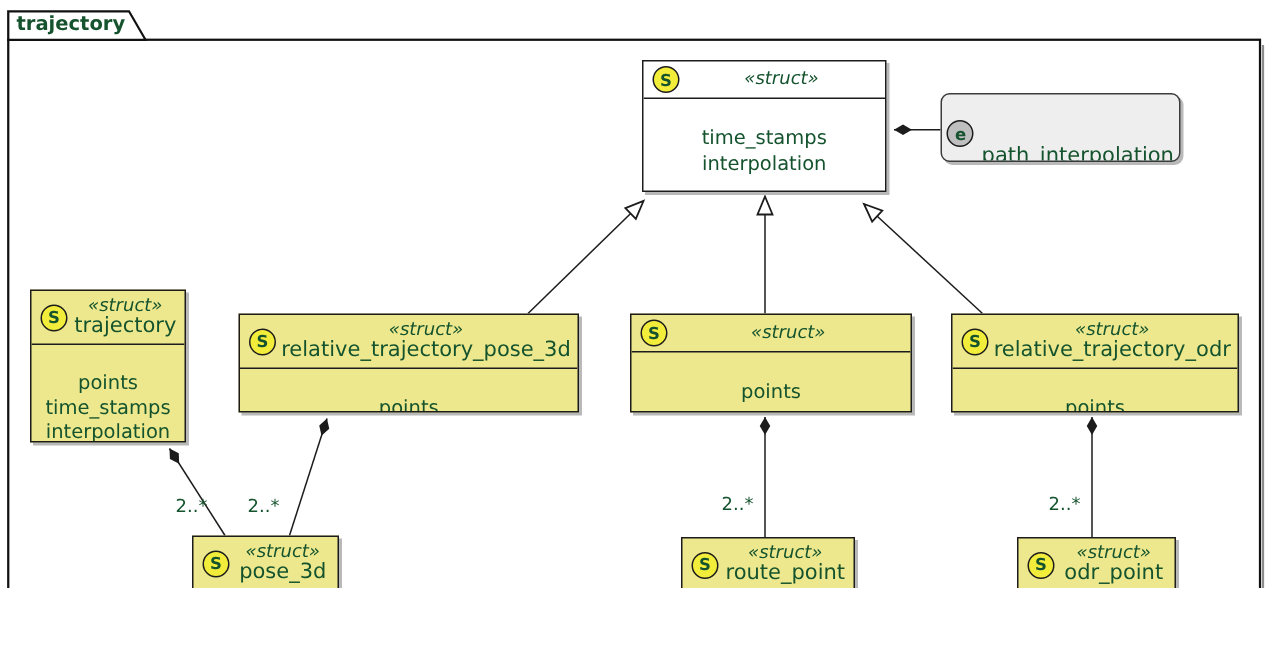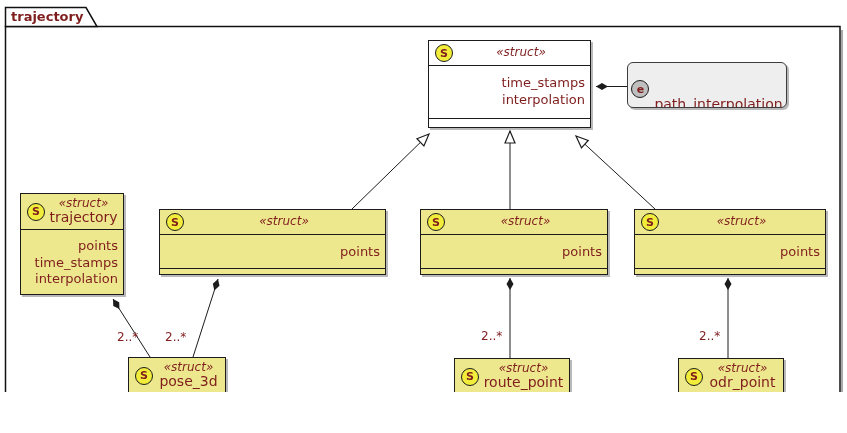--- a/index.html
+++ b/index.html
@@ -1,18 +1,18 @@
 <!DOCTYPE html>
 <html><head>
 <meta charset="utf-8">
 <style>
   html,body{margin:0;padding:0;background:#ffffff;}
   #canvas{
     position:relative;width:847px;height:392px;overflow:hidden;
-    font-family:"DejaVu Sans",sans-serif;color:#7f1d1d;background:#ffffff;
+    font-family:"DejaVu Sans",sans-serif;color:#14532d;background:#ffffff;
   }
   #connectors{position:absolute;left:0;top:0;z-index:1;}
   .uml-box{
     position:absolute;z-index:2;box-sizing:border-box;
     border:1.5px solid #1c1c1c;display:flex;flex-direction:column;
     box-shadow:2px 2px 0 #b9b9b9;overflow:hidden;
   }
   .struct-fill{background:#EDE88D;}
   .abstract-fill{background:#ffffff;}
   .enum-fill{background:#EEEEEE;border-radius:6px;}
@@ -23,21 +23,21 @@
     flex:0 0 auto;box-sizing:border-box;
   }
   .badge-s{background:#F2EC3A;}
   .badge-e{background:#BFBFBF;}
   .tcol{flex:1;display:flex;flex-direction:column;align-items:center;line-height:1.12;min-width:0;}
   .stereo{font-style:italic;font-size:12px;white-space:nowrap;}
   .cname{font-size:14px;white-space:nowrap;}
   .cname.abstract{font-style:italic;}
   .enum-name{font-size:14px;white-space:nowrap;margin-top:30px;}
   .enum-title{display:flex;align-items:center;justify-content:center;gap:5px;padding:3px 6px;flex:1;}
-  .fields{border-top:1px solid #1c1c1c;padding:8px 5px;font-size:13px;line-height:17px;flex:1 1 auto;text-align:right;}
+  .fields{border-top:1px solid #1c1c1c;padding:18px 5px;font-size:13px;line-height:17px;flex:1 1 auto;text-align:center;}
   .empty-compartment{border-top:1px solid #1c1c1c;height:8px;flex:0 0 auto;}
   .mult{position:absolute;z-index:3;font-size:12px;white-space:nowrap;}
   .package-tab-label{position:absolute;left:11px;top:9px;z-index:3;font-size:13px;font-weight:bold;}
 </style>
 </head>
 <body>
 
 <div id="canvas">
 
   <svg id="connectors" width="847" height="433" viewBox="0 0 847 433">
@@ -112,20 +112,21 @@
       <div>interpolation</div>
     </div>
     <div class="empty-compartment"></div>
   </div>
 
   <div class="uml-box struct-fill" style="left:159px;top:209px;width:227px;height:66px;">
     <div class="uml-title">
       <span class="badge badge-s">S</span>
       <span class="tcol">
         <span class="stereo">«struct»</span>
+        <span class="cname">relative_trajectory_pose_3d</span>
       </span>
     </div>
     <div class="fields">
       <div>points</div>
     </div>
     <div class="empty-compartment"></div>
   </div>
 
   <div class="uml-box struct-fill" style="left:420px;top:209px;width:188px;height:66px;">
     <div class="uml-title">
@@ -138,20 +139,21 @@
       <div>points</div>
     </div>
     <div class="empty-compartment"></div>
   </div>
 
   <div class="uml-box struct-fill" style="left:634px;top:209px;width:192px;height:66px;">
     <div class="uml-title">
       <span class="badge badge-s">S</span>
       <span class="tcol">
         <span class="stereo">«struct»</span>
+        <span class="cname">relative_trajectory_odr</span>
       </span>
     </div>
     <div class="fields">
       <div>points</div>
     </div>
     <div class="empty-compartment"></div>
   </div>
 
   <div class="uml-box struct-fill" style="left:128px;top:357px;width:98px;height:54px;">
     <div class="uml-title">

